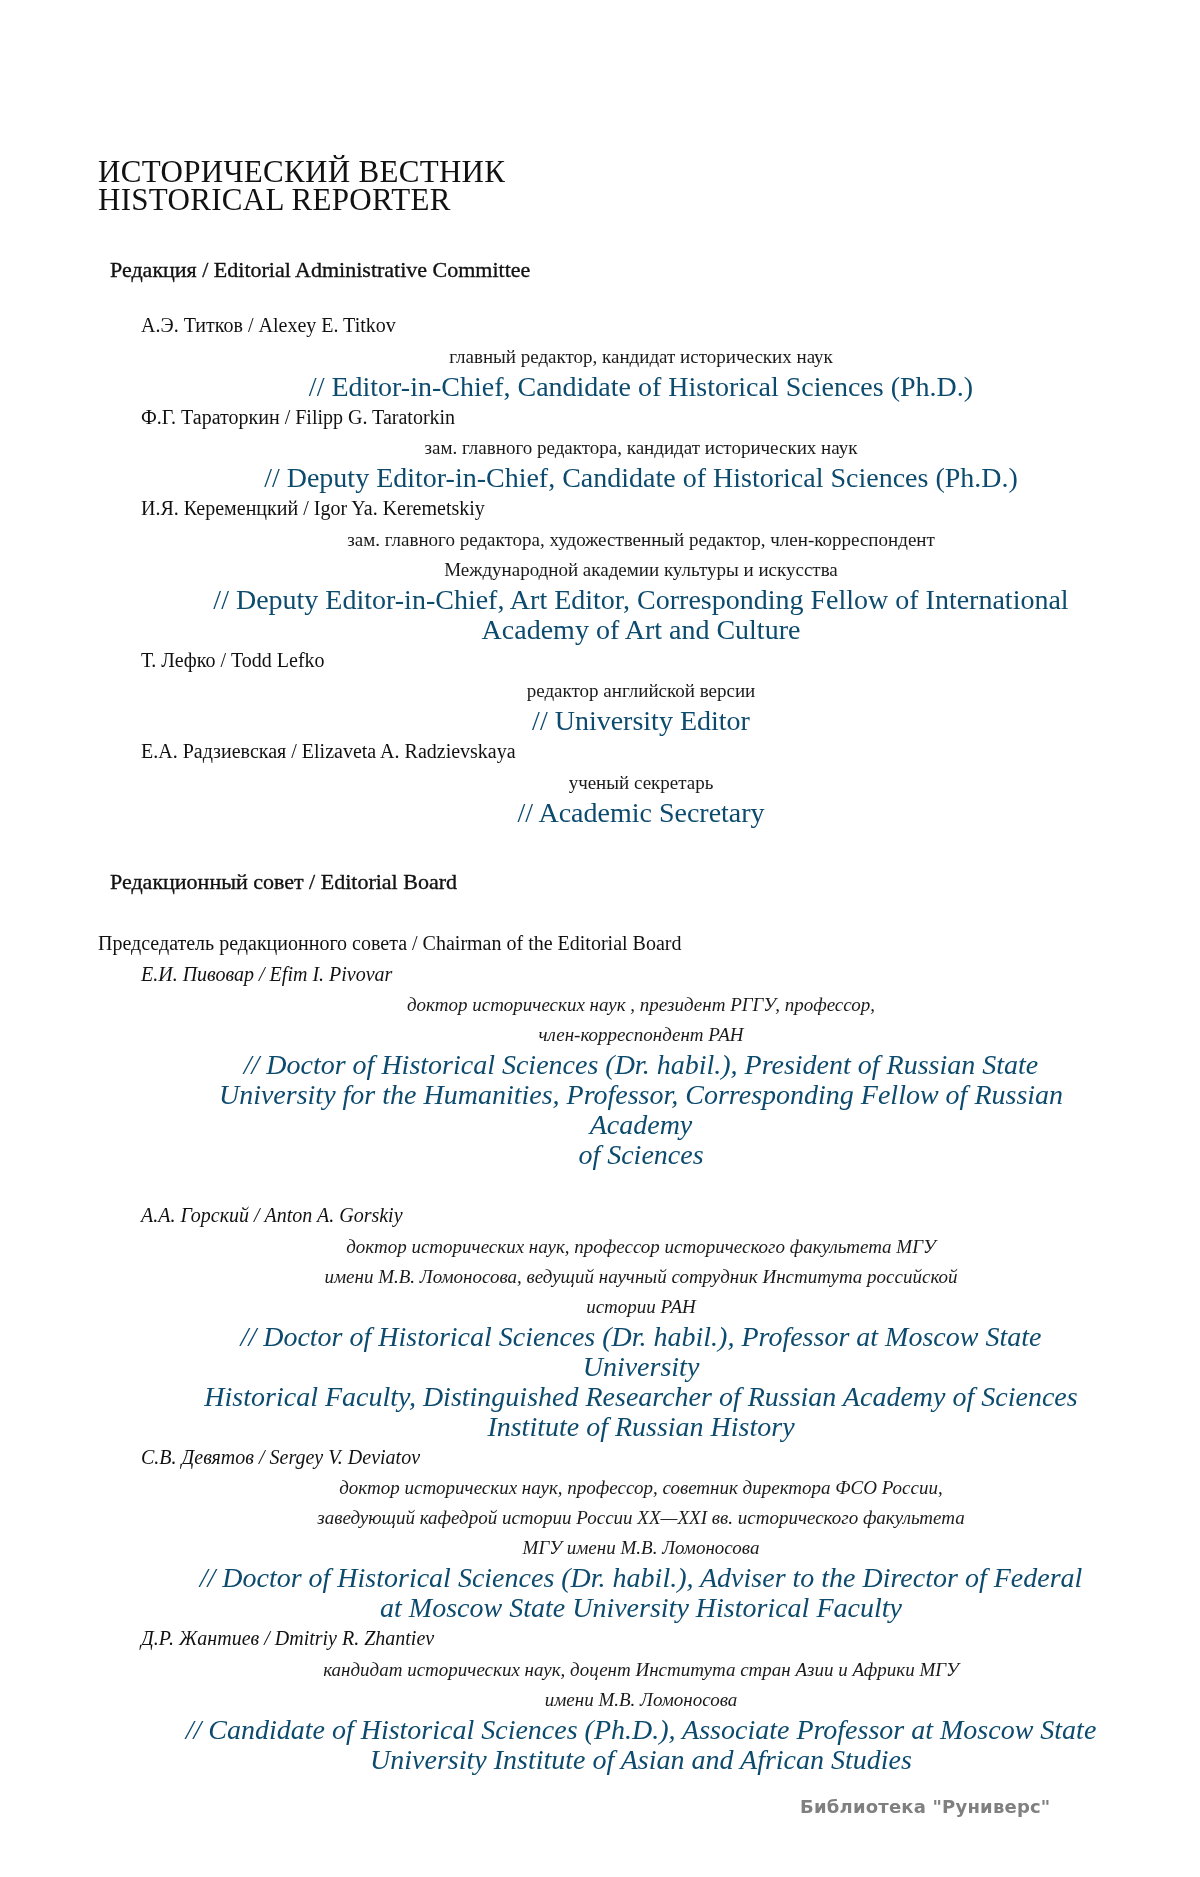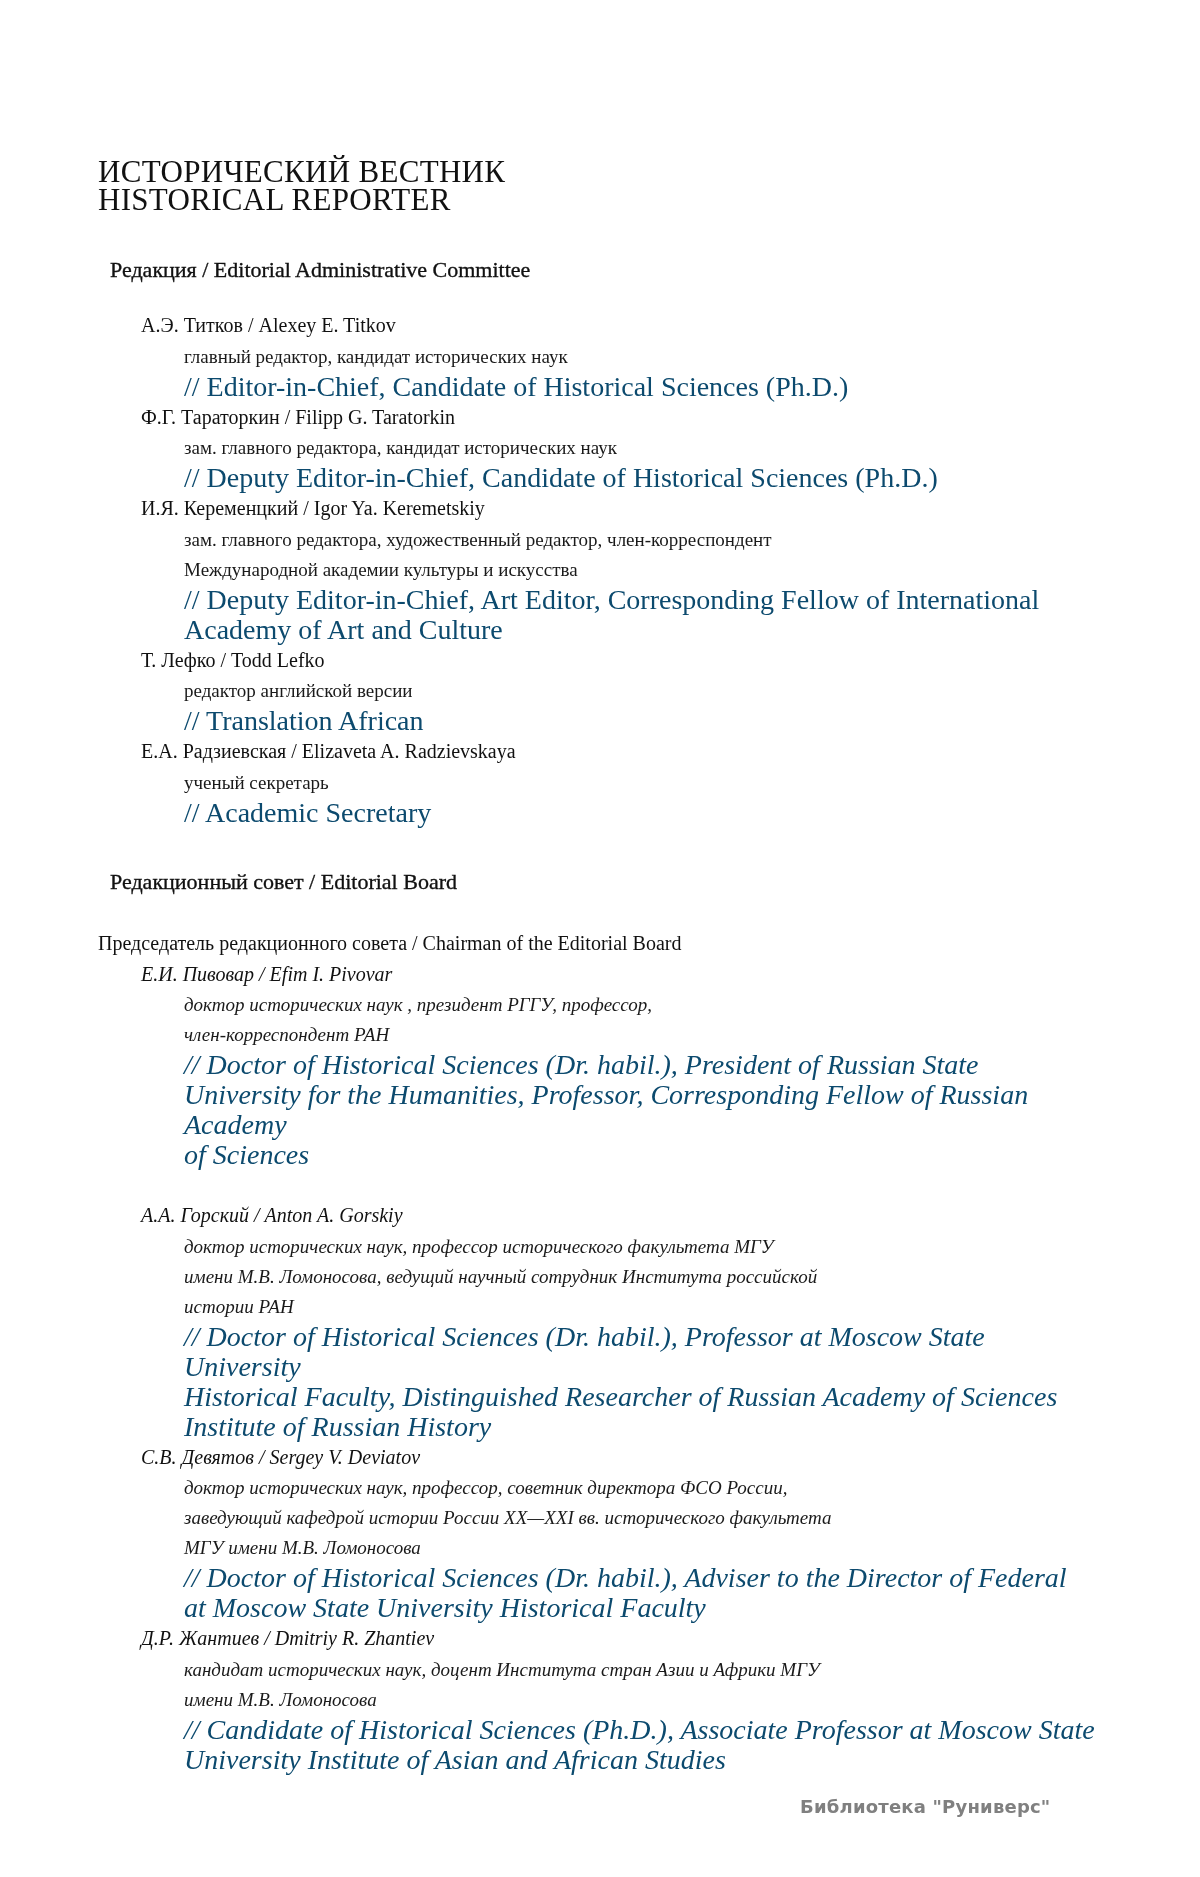--- a/index.html
+++ b/index.html
@@ -49,20 +49,21 @@
       display: block;
     }
     .person-desc {
       padding-left: 43px;
       font-size: 19px;
       line-height: 30px;
     }
     .person-desc .ru,
     .person-desc .en {
       display: block;
+      text-align: center;
     }
     .person-desc .ru {
       font-size: 19px;
       color: #1a1a1a;
     }
     .person-desc .en {
       font-size: 28px;
       color: #0c4a6e;
     }
     .chair-label {
@@ -123,21 +124,21 @@
         <span class="ru">Международной академии культуры и искусства</span>
         <span class="en">// Deputy Editor-in-Chief, Art Editor, Corresponding Fellow of International</span>
         <span class="en">Academy of Art and Culture</span>
       </div>
     </div>
 
     <div class="person">
       <span class="person-name">Т. Лефко / Todd Lefko</span>
       <div class="person-desc">
         <span class="ru">редактор английской версии</span>
-        <span class="en">// Translation African</span>
+        <span class="en">// University Editor</span>
       </div>
     </div>
 
     <div class="person">
       <span class="person-name">Е.А. Радзиевская / Elizaveta A. Radzievskaya</span>
       <div class="person-desc">
         <span class="ru">ученый секретарь</span>
         <span class="en">// Academic Secretary</span>
       </div>
     </div>

